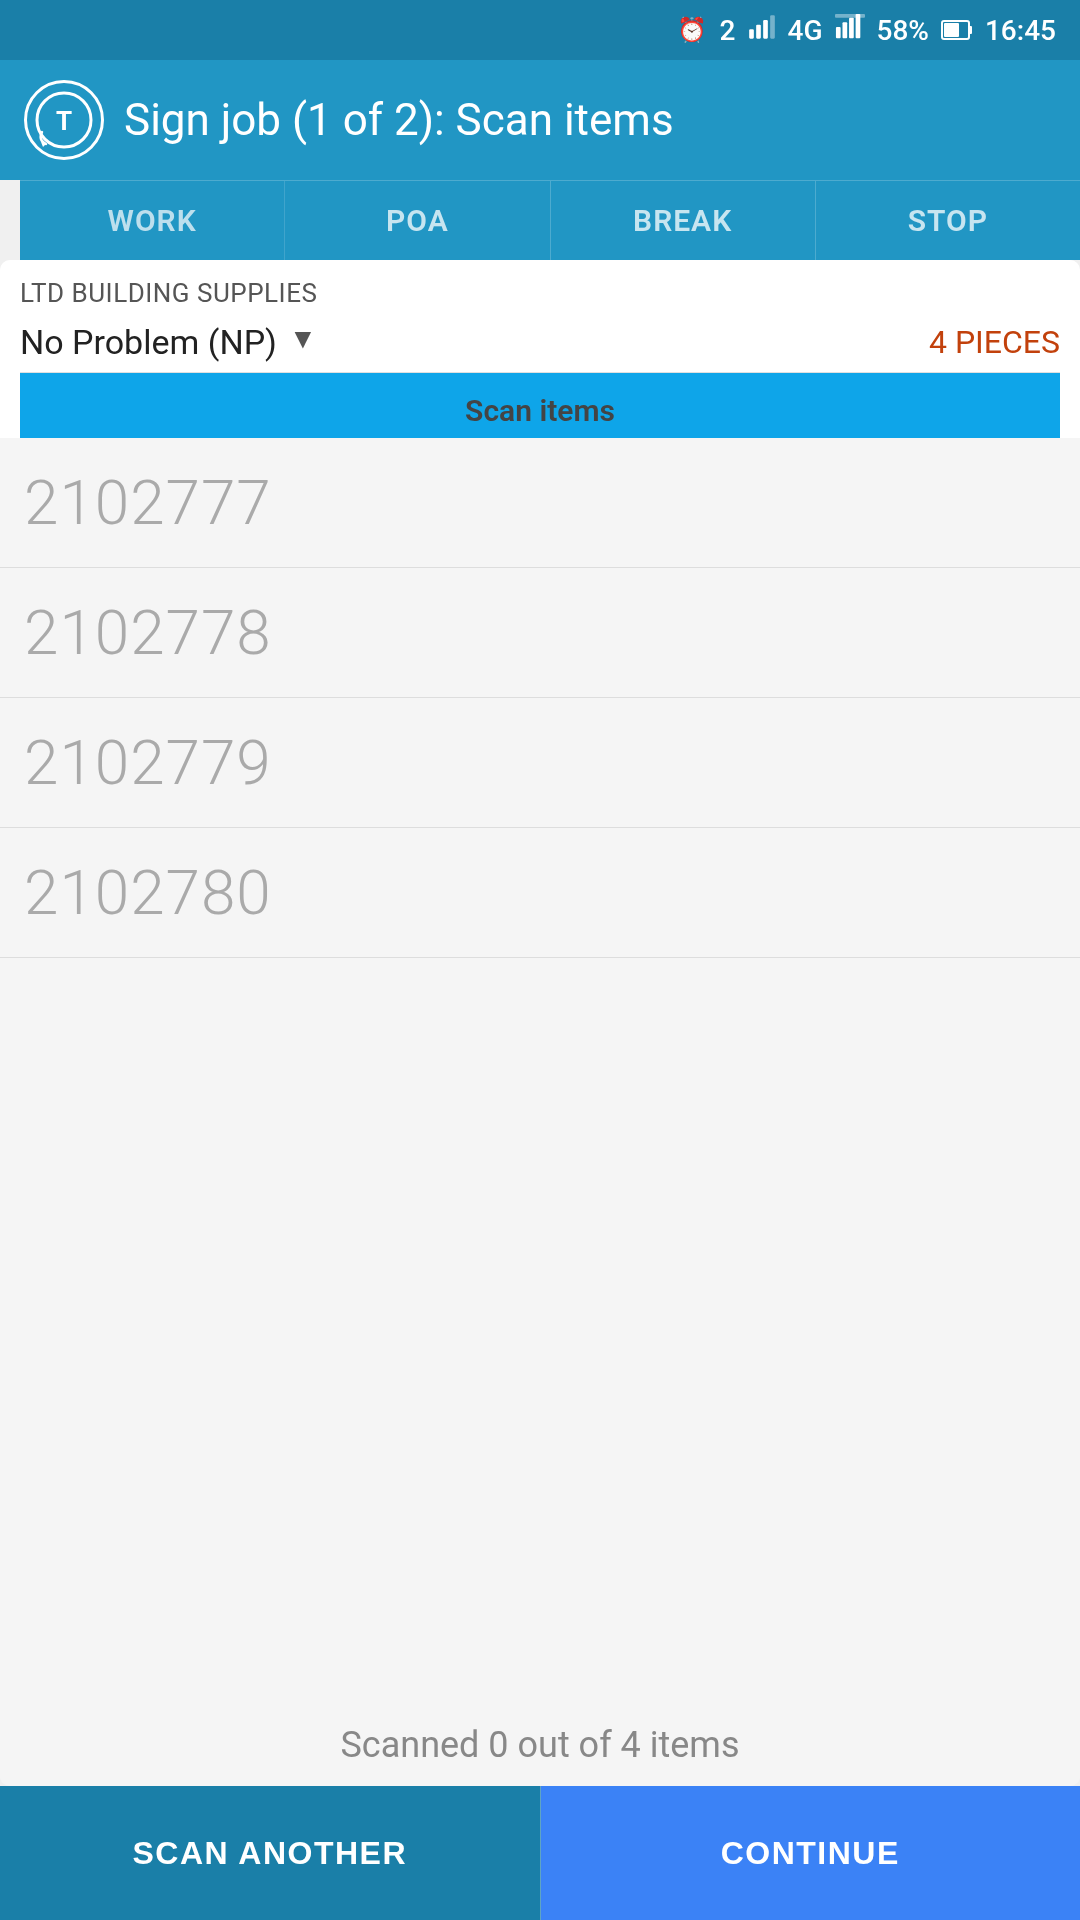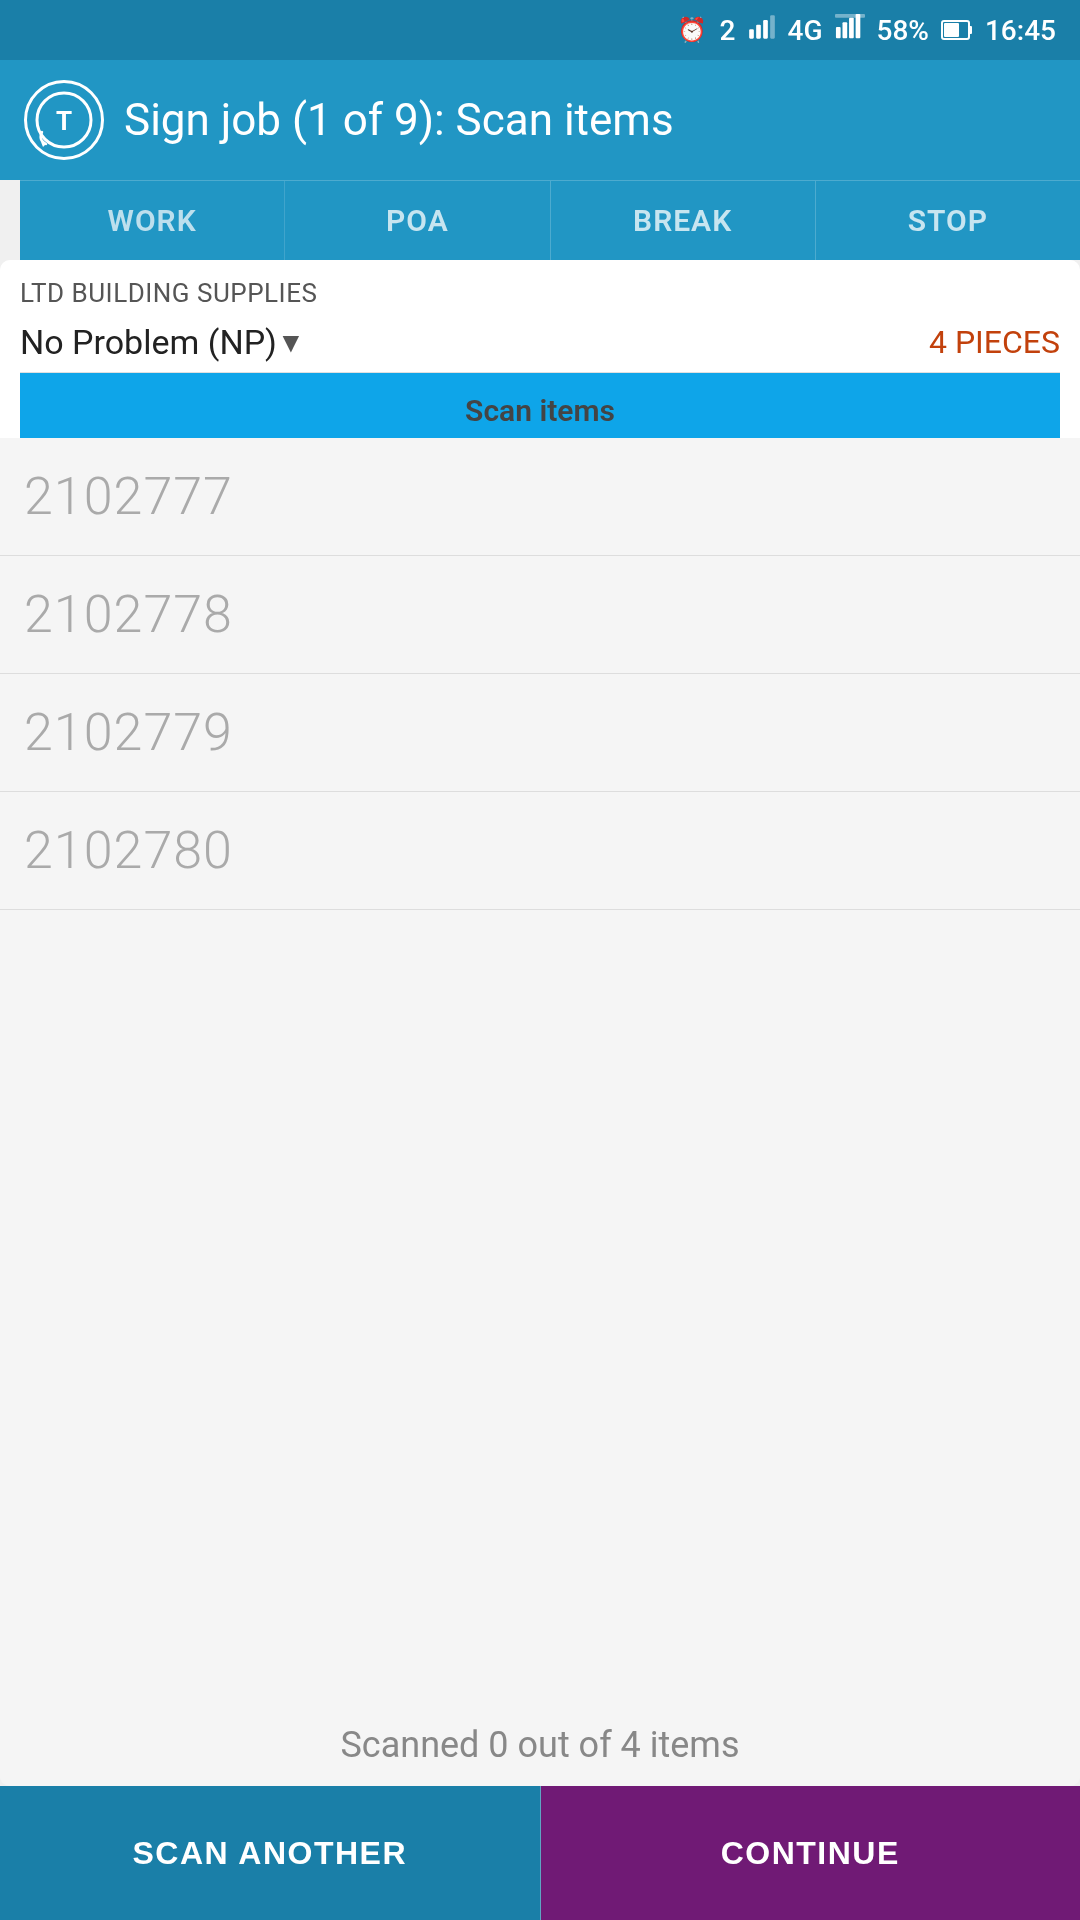--- a/index.html
+++ b/index.html
@@ -136,22 +136,22 @@
     .status-selector {
       display: flex;
       align-items: center;
       justify-content: space-between;
       padding: 10px 0;
       border-bottom: 1px solid #e0e0e0;
     }
 
     .status-dropdown {
       display: flex;
-      align-items: center;
-      gap: 0;
+      align-items: flex-start;
+      gap: 12px;
       font-size: 34px;
       color: #222;
       font-weight: 400;
     }
 
     .dropdown-arrow {
       font-size: 28px;
       color: #555;
     }
 
@@ -179,21 +179,21 @@
       overflow: hidden;
     }
 
     .item-row {
       background: #f5f5f5;
       padding: 28px 24px;
       border-bottom: 1px solid #ddd;
     }
 
     .item-number {
-      font-size: 52px;
+      font-size: 62px;
       color: #aaa;
       font-weight: 300;
       letter-spacing: 1px;
     }
 
     
     .bottom-status {
       background: #f5f5f5;
       text-align: center;
       padding: 20px;
@@ -222,21 +222,21 @@
       outline: none;
     }
 
     .btn-scan-another {
       background: #1a7fa8;
       color: white;
       border-right: 1px solid rgba(255,255,255,0.3);
     }
 
     .btn-continue {
-      background: #701a75;
+      background: #3b82f6;
       color: white;
     }
 
     
     .battery-icon {
       display: inline-flex;
       align-items: center;
     }
   </style>
 </head>
@@ -281,21 +281,21 @@
     <svg viewBox="0 0 60 60" fill="none" xmlns="http://www.w3.org/2000/svg">
 
       <circle cx="30" cy="30" r="27" stroke="white" stroke-width="3" fill="none"></circle>
 
       <text x="50%" y="55%" dominant-baseline="middle" text-anchor="middle" fill="white" font-size="26" font-weight="bold">T</text>
 
       <path d="M 8 42 Q 4 50 12 54" stroke="white" stroke-width="2.5" fill="none" stroke-linecap="round"></path>
       <polygon points="9,57 12,54 7,52" fill="white"></polygon>
     </svg>
   </div>
-  <span class="header-title">Sign job (1 of 9): Scan items</span>
+  <span class="header-title">Sign job (1 of 2): Scan items</span>
 </div>
 
 <div class="tab-bar">
   <div class="tab-item active">
     <span>WORK</span>
   </div>
   <div class="tab-item">
     <span>POA</span>
   </div>
   <div class="tab-item">

